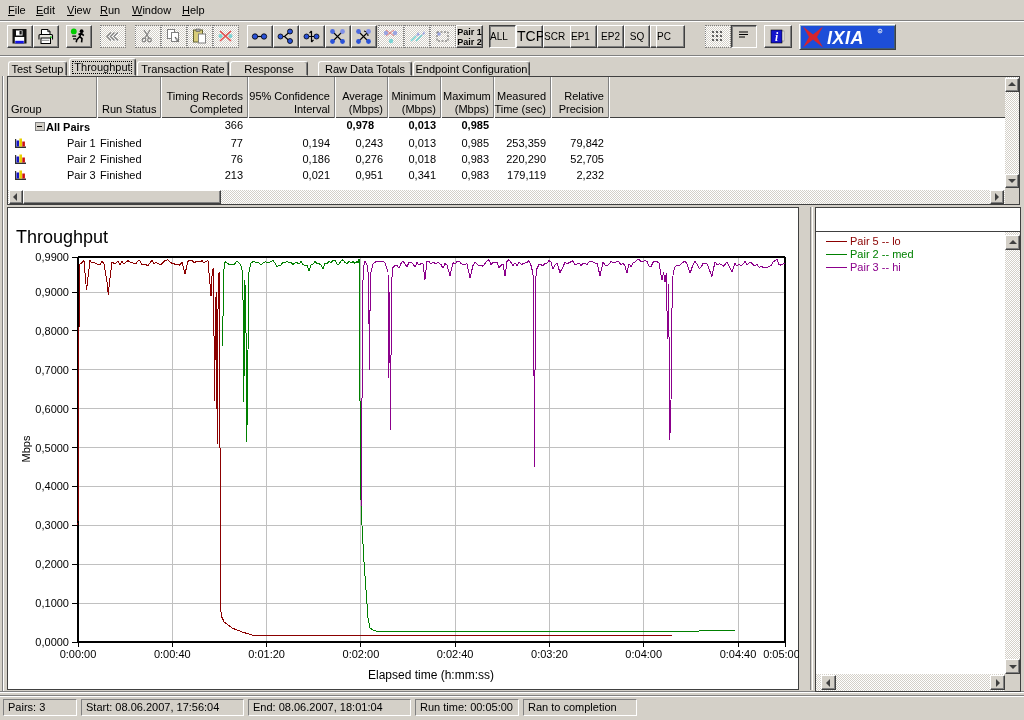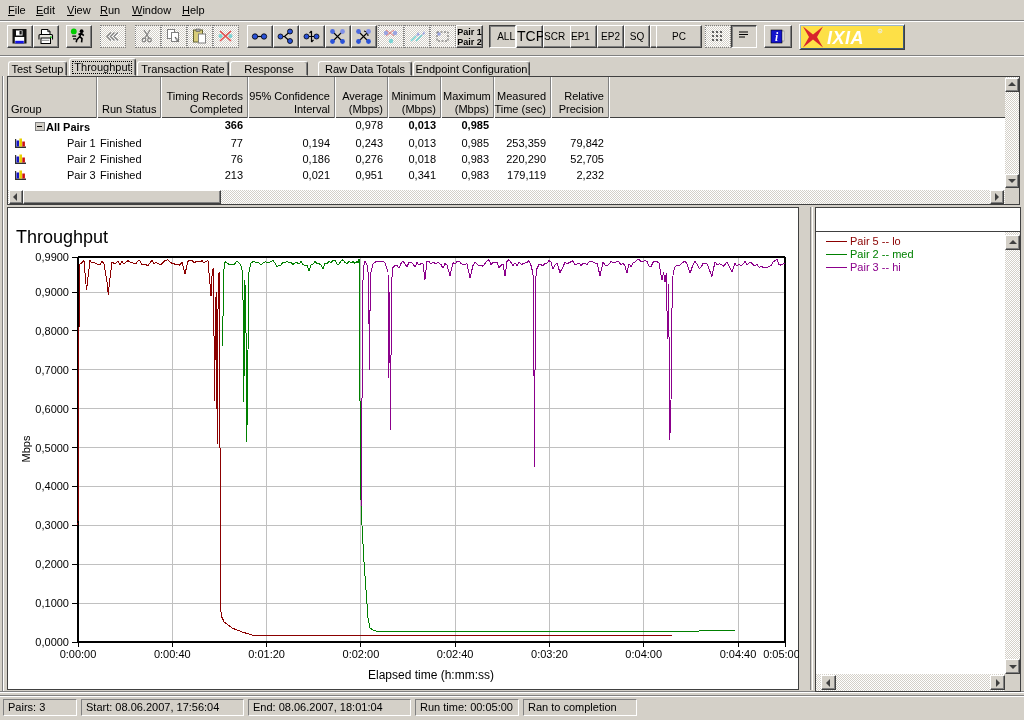--- a/index.html
+++ b/index.html
@@ -149,28 +149,28 @@
 <path d="M8,8 l2,-4 2,3 z M14,7 l2,-4 1,3 z" fill="#9aa4e0"></path>
 </svg>
   </div>
 <div class="tbtn dis" style="left:430px">
     <svg width="18" height="17">
 <rect x="3" y="4" width="11" height="9" fill="none" stroke="#606060" stroke-dasharray="2,1.5" stroke-width="1"></rect>
 <circle cx="5" cy="6" r="1.8" fill="#9aa4e0"></circle>
 </svg>
   </div>
 <div class="tbtn" style="left:456px;width:27px;font-size:9px;line-height:10px;text-align:center;font-weight:bold;padding-top:1px">Pair 1<br>Pair 2</div>
-<div class="tbtn dit" style="left:489px;width:27px;text-align:right;line-height:21px;font-size:10px;border-color:#404040 #fff #fff #404040;box-shadow:inset 1px 1px 0 #808080">ALL</div>
+<div class="tbtn dit" style="left:489px;width:27px;text-align:left;line-height:21px;font-size:10px;border-color:#404040 #fff #fff #404040;box-shadow:inset 1px 1px 0 #808080">ALL</div>
 <div class="tbtn" style="left:516px;width:27px;text-align:center;line-height:21px;font-size:14px">TCP</div>
 <div class="tbtn" style="left:543px;width:41px;text-align:left;line-height:21px;font-size:10px">SCR</div>
 <div class="tbtn" style="left:570px;width:27px;line-height:21px;font-size:10px">EP1</div>
 <div class="tbtn" style="left:597px;width:27px;text-align:center;line-height:21px;font-size:10px">EP2</div>
 <div class="tbtn" style="left:624px;width:26px;text-align:center;line-height:21px;font-size:10px">SQ</div>
 <div class="tbtn" style="left:650px;width:26px;text-align:center;line-height:21px;font-size:10px">PG</div>
-<div class="tbtn" style="left:656px;width:46px;text-align:center;line-height:21px;font-size:10px">PC</div>
+<div class="tbtn" style="left:656px;width:29px;text-align:left;line-height:21px;font-size:10px">PC</div>
 <div class="tbtn dis" style="left:705px">
     <svg width="18" height="17">
 <g fill="#606060">
         <rect x="3" y="3" width="2" height="2"></rect>
         <rect x="7" y="3" width="2" height="2"></rect>
         <rect x="11" y="3" width="2" height="2"></rect>
         <rect x="3" y="7" width="2" height="2"></rect>
         <rect x="7" y="7" width="2" height="2"></rect>
         <rect x="11" y="7" width="2" height="2"></rect>
         <rect x="3" y="11" width="2" height="2"></rect>
@@ -184,21 +184,21 @@
 <path d="M4,4 h9 M4,6.5 h9 M4,9 h6" stroke="#000" stroke-width="1.2"></path>
 </svg>
   </div>
 <div class="tbtn" style="left:764px;width:28px">
     <svg width="20" height="17">
 <rect x="12" y="3" width="4" height="10" fill="#fff" stroke="#808080" stroke-width="0.6"></rect>
 <rect x="3" y="2" width="11" height="13" fill="#1414cc" stroke="#000" stroke-width="0.6"></rect>
 <text x="8.5" y="12.5" font-size="11.5" font-style="italic" font-weight="bold" fill="#fff" text-anchor="middle" font-family="Liberation Serif,serif">i</text>
 </svg>
   </div>
-<div class="ab" style="left:799px;top:24px;width:106px;height:26px;background:#fde047;border:1px solid;border-color:#fff #404040 #404040 #fff;box-shadow:inset 1px 1px 0 #9db6cb,inset -1px -1px 0 #3d5a77">
+<div class="ab" style="left:799px;top:24px;width:97px;height:26px;background:#1d4ed8;border:1px solid;border-color:#fff #404040 #404040 #fff;box-shadow:inset 1px 1px 0 #9db6cb,inset -1px -1px 0 #3d5a77">
 <svg width="88" height="24">
 <path d="M3,1.5 L13,9.5 L23,1.5 L17,12 L23,22.5 L13,14.5 L3,22.5 L9,12 Z" fill="#d8242c"></path>
 <text x="27" y="19" font-size="18" font-weight="bold" font-style="italic" fill="#fff" font-family="Liberation Sans,sans-serif" letter-spacing="0.5">IXIA</text>
 <circle cx="80" cy="6" r="2" fill="none" stroke="#e8eef4" stroke-width="0.7"></circle>
 <text x="80" y="8" font-size="4.5" fill="#e8eef4" text-anchor="middle">R</text>
 </svg></div>
 
 <div class="tab" style="left:8px;top:61px;width:59px;height:15px;line-height:15px">Test Setup</div>
 <div class="tab" style="left:69px;top:58px;width:67px;height:18px;line-height:17px;z-index:2">Throughput<div class="ab" style="left:2px;top:2px;right:3px;bottom:1px;border:1px dotted #000"></div></div>
 <div class="tab" style="left:137px;top:61px;width:92px;height:15px;line-height:15px">Transaction Rate</div>
@@ -239,22 +239,22 @@
  <div class="hcell num" style="left:329px;top:13px;width:46px">Average<br>(Mbps)</div>
  <div class="hcell num" style="left:382px;top:13px;width:46px">Minimum<br>(Mbps)</div>
  <div class="hcell num" style="left:435px;top:13px;width:46px">Maximum<br>(Mbps)</div>
  <div class="hcell num" style="left:482px;top:13px;width:56px">Measured<br>Time (sec)</div>
  <div class="hcell num" style="left:545px;top:13px;width:51px">Relative<br>Precision</div>
 
  <div class="ab" style="left:27px;top:45px;width:10px;height:9px;background:#d4d0c8;border:1px solid #808080">
    <div class="ab" style="left:1px;top:3px;width:5px;height:1px;background:#000"></div>
  </div>
  <div class="ab" style="left:38px;top:44px;font-weight:bold">All Pairs</div>
- <div class="num" style="left:139px;top:42px;width:96px;font-weight:bold">366</div>
- <div class="num" style="left:329px;top:42px;width:46px;font-weight:normal">0,978</div>
+ <div class="num" style="left:139px;top:42px;width:96px;font-weight:normal">366</div>
+ <div class="num" style="left:320px;top:42px;width:46px;font-weight:bold">0,978</div>
  <div class="num" style="left:382px;top:42px;width:46px;font-weight:bold">0,013</div>
  <div class="num" style="left:435px;top:42px;width:46px;font-weight:bold">0,985</div>
 
  <svg class="ab" style="left:6px;top:59px" width="13" height="13">
 <rect x="1" y="10.5" width="11" height="1.5" fill="#303030"></rect>
 <rect x="1" y="3" width="1.2" height="9" fill="#303030"></rect>
 <rect x="2.5" y="4.5" width="2.6" height="6" fill="#1515c8"></rect>
 <rect x="5.4" y="2.5" width="2.6" height="8" fill="#e8d000"></rect>
 <rect x="8.3" y="5.5" width="2.6" height="5" fill="#cc1111"></rect>
 </svg>

